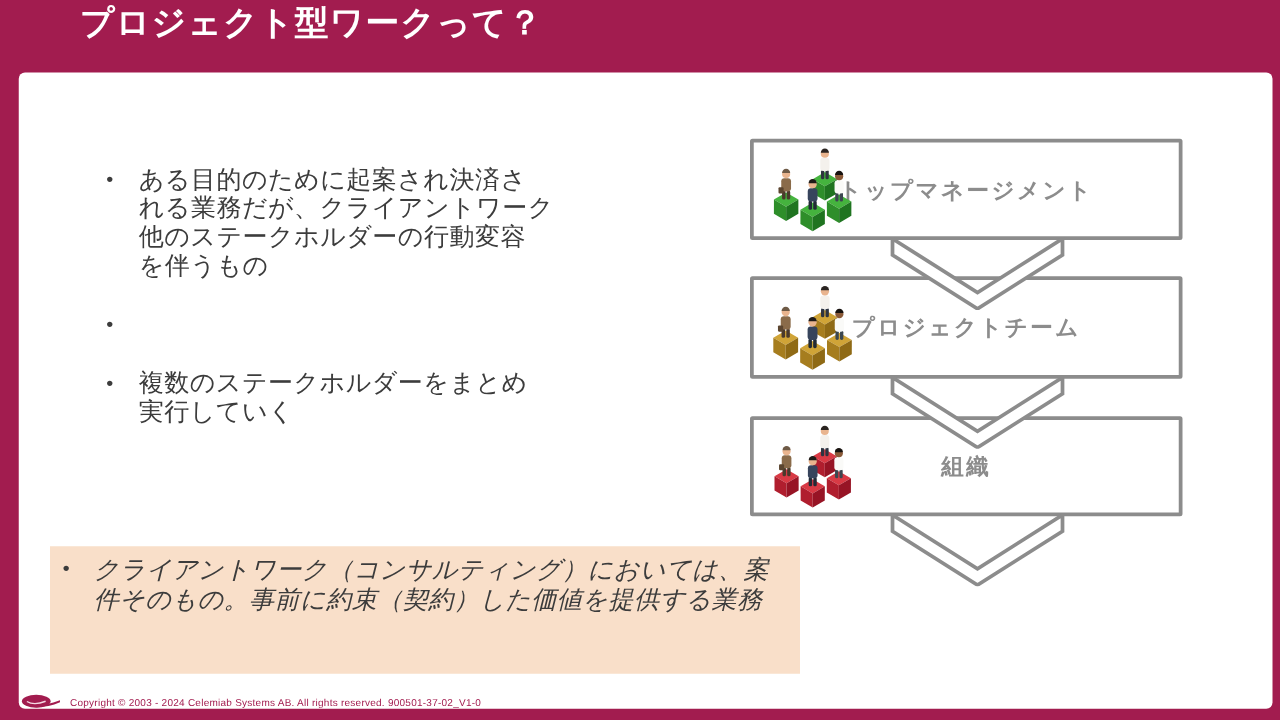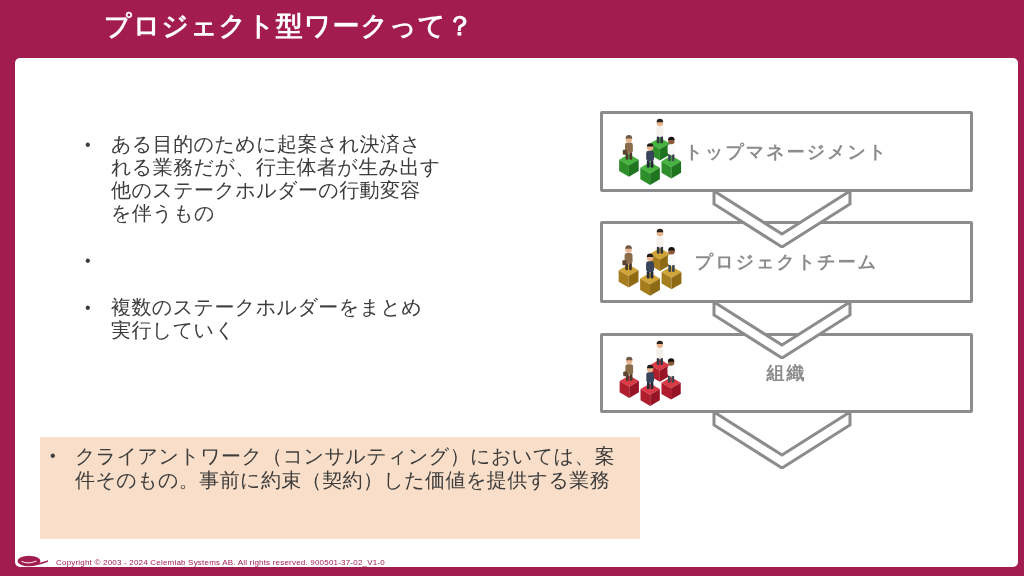--- a/index.html
+++ b/index.html
@@ -5,39 +5,39 @@
   * { margin:0; padding:0; box-sizing:border-box; }
   html,body { width:1024px; height:576px; }
   body { font-family:"Liberation Sans","DejaVu Sans",sans-serif; }
 
   .slide { position:relative; width:1024px; height:576px; background:#A21C4F; overflow:hidden; }
 
   .panel { position:absolute; left:15px; top:58px; right:6px; bottom:9px;
            background:#FFFFFF; border-radius:5px; }
 
   .title-band { position:absolute; left:0; top:0; width:1024px; height:51px;
-                display:flex; align-items:center; padding-left:104px; }
+                display:flex; padding-left:64px; }
   .slide-title { color:#FFFFFF; font-size:27px; font-weight:bold; letter-spacing:1px; }
 
   
   .main-bullets { position:absolute; left:85px; top:133px; width:360px; }
   .bullet-item { display:flex; margin-bottom:24px; color:#3C3C3C; }
   .bullet-item .marker { width:26px; flex:0 0 26px; font-size:16px; line-height:23px; color:#3C3C3C; }
   .bullet-item .marker::before { content:"•"; }
   .bullet-text { font-size:20px; line-height:23px; letter-spacing:0.4px; white-space:pre-line; }
 
   
   .highlight-box { position:absolute; left:40px; top:437px; width:600px; height:102px;
                    background:#F9DFC9; padding:7px 10px 0 10px; }
-  .highlight-box .bullet-item { margin-bottom:0; }
+  .highlight-box .bullet-item { margin-bottom:0;font-style:italic; }
   .highlight-box .bullet-item .marker { width:25px; flex:0 0 25px; line-height:24px; }
   .highlight-box .bullet-text { font-size:20px; line-height:24px; }
 
   
-  .diagram-box { position:absolute; left:600px; width:373px; background:#FFFFFF;
+  .diagram-box { position:absolute; left:600px; width:346px; background:#FFFFFF;
                  border:3px solid #8C8C8C; border-radius:2px; z-index:1;
                  display:flex; align-items:center; justify-content:center; }
   .box-top { top:111px; height:81px; }
   .box-mid { top:221px; height:82px; }
   .box-bot { top:333px; height:80px; }
   .diagram-label { color:#8C8C8C; font-size:18px; font-weight:600; letter-spacing:2px; text-align:center; }
   .illus { position:absolute; left:6px; top:0; height:100%; width:92px; overflow:visible; }
 
   .down-arrow { position:absolute; left:712px; width:140px; height:58px; z-index:2; }
   .arrow-1 { top:190px; } .arrow-2 { top:301px; } .arrow-3 { top:411px; }
@@ -108,21 +108,21 @@
   <div class="panel"></div>
 
   <div class="title-band">
     <div class="slide-title">プロジェクト型ワークって？</div>
   </div>
 
   <div class="main-bullets">
     <div class="bullet-item">
       <span class="marker"></span>
       <span class="bullet-text">ある目的のために起案され決済さ
-れる業務だが、行主体者が生み出す
+れる業務だが、クライアントワーク
 他のステークホルダーの行動変容
 を伴うもの</span>
     </div>
     <div class="bullet-item">
       <span class="marker"></span>
     </div>
     <div class="bullet-item">
       <span class="marker"></span>
       <span class="bullet-text">複数のステークホルダーをまとめ
 実行していく</span>

